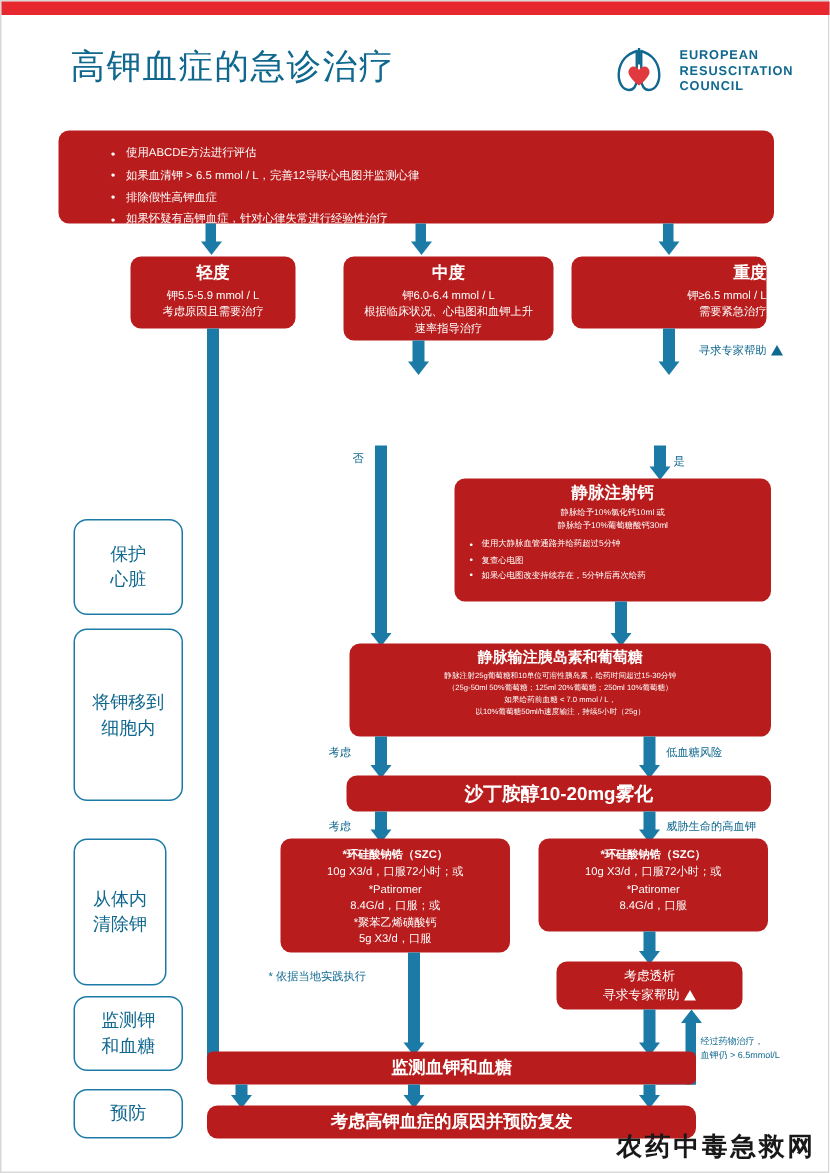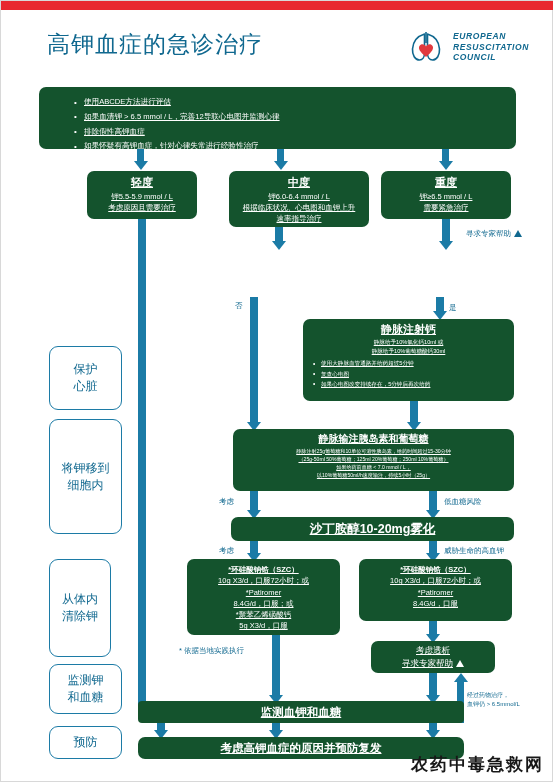--- a/index.html
+++ b/index.html
@@ -31,31 +31,29 @@
   }
   .logo-wrap {
     position: absolute; left: 405px; top: 26px;
     display: flex; align-items: center; gap: 7px;
   }
   .logo-mark { width: 40px; height: 40px; }
   .logo-text { line-height: 1.22; }
   .logo-text div {
     font-size: 8.5px; font-weight: bold; color: #10688f;
     letter-spacing: 0.6px;
-    font-style: italic;
   }
 
   
   .bbox {
     position: absolute;
-    background: #14532d;
+    background: #b91c1c;
     border-radius: 7px;
     color: #ffffff;
     text-align: center;
-    text-decoration: underline;
   }
   .bbox.sq { border-radius: 4px; }
 
   .bx-title { font-size: 11px; font-weight: bold; line-height: 1.45; }
   .bx-title.lg { font-size: 12.5px; }
   .bx-sub { font-size: 7.5px; line-height: 1.5; }
   .bx-sub.tiny { font-size: 5.6px; line-height: 1.55; }
   .bx-sub.xtiny { font-size: 5.1px; line-height: 1.6; }
 
   ul.bullets { list-style: none; text-align: left; }
@@ -173,21 +171,21 @@
     <div class="bx-sub">考虑原因且需要治疗</div>
   </div>
 
   <div class="bbox" style="left:228px; top:170px; width:140px; height:56px; padding-top:4px;">
     <div class="bx-title">中度</div>
     <div class="bx-sub">钾6.0-6.4 mmol / L</div>
     <div class="bx-sub">根据临床状况、心电图和血钾上升</div>
     <div class="bx-sub">速率指导治疗</div>
   </div>
 
-  <div class="bbox" style="left:380px; top:170px; width:130px; height:48px; padding-top:4px;">
+  <div class="bbox" style="left:380px; top:170px; width:130px; height:48px; padding-top:4px;text-align:right;">
     <div class="bx-title">重度</div>
     <div class="bx-sub">钾≥6.5 mmol / L</div>
     <div class="bx-sub">需要紧急治疗</div>
   </div>
 
   <div class="conn" style="left:137px; top:218px; width:8px; height:495px;"></div>
 
   <div class="conn" style="left:274px; top:226px; width:8px; height:16px;"></div>
   <div class="arrowhead" style="left:271px; top:240px;"></div>
 

